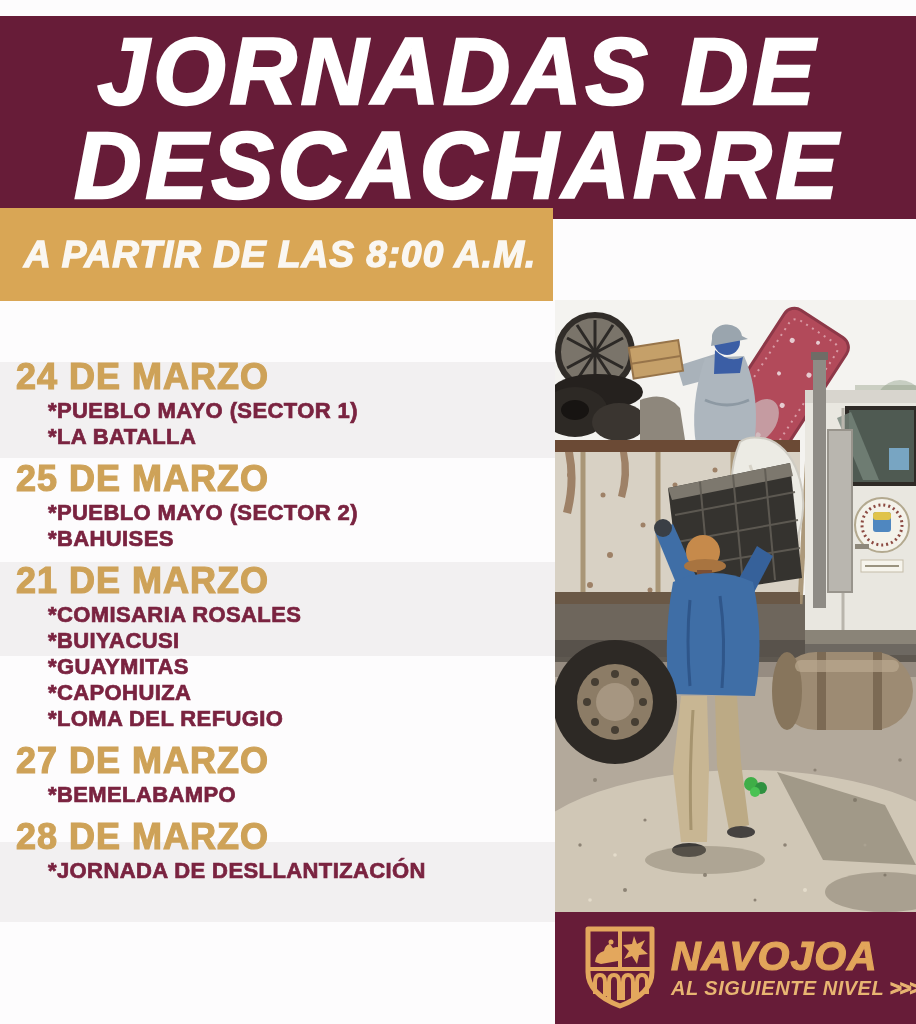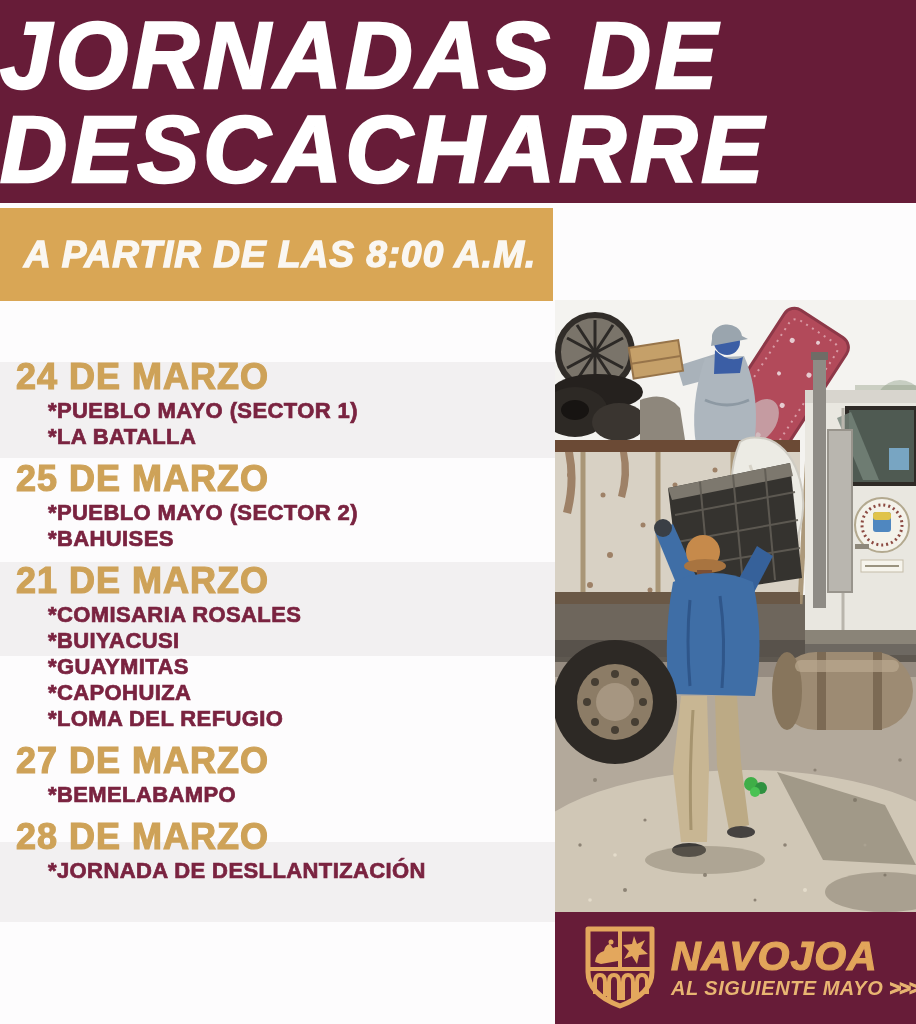--- a/index.html
+++ b/index.html
@@ -2,22 +2,22 @@
 <html><head>
 <meta charset="utf-8">
 <style>
   html,body{margin:0;padding:0;background:#ffffff;}
   .poster{
     position:relative;width:916px;height:1024px;overflow:hidden;background:#fdfcfd;
     font-family:"Liberation Sans",sans-serif;
   }
   
   .header{
-    position:absolute;left:0;top:0;width:916px;height:203px;background:#671c38;
-    display:flex;flex-direction:column;justify-content:center;align-items:flex-start;
+    position:absolute;left:0;top:16px;width:916px;height:203px;background:#671c38;
+    display:flex;flex-direction:column;justify-content:center;align-items:center;
   }
   .title-line{
     color:#ffffff;font-style:italic;font-weight:bold;font-size:93px;line-height:94px;
     letter-spacing:4px;-webkit-text-stroke:2.5px #ffffff;white-space:nowrap;
     transform:scaleY(1.02);
   }
   
   .time-band{
     position:absolute;left:0;top:208px;width:553px;height:93px;background:#d9a655;
     display:flex;align-items:center;
@@ -324,19 +324,19 @@
       <g fill="none" stroke="#e3a75d" stroke-width="4">
         <path d="M14,70 V58 q0,-7 5,-7 q5,0 5,7 V72"></path>
         <path d="M28,75 V58 q0,-7 5,-7 q5,0 5,7 V76"></path>
         <path d="M42,76 V58 q0,-7 5,-7 q5,0 5,7 V75"></path>
         <path d="M56,72 V58 q0,-7 5,-7 q5,0 5,7 V70"></path>
       </g>
     </svg>
     <div class="brand-block">
       <div class="brand">NAVOJOA</div>
       <div class="tagline">
-        <span>AL SIGUIENTE MAYO</span>
+        <span>AL SIGUIENTE NIVEL</span>
         <span class="chev">&gt;&gt;&gt;</span>
       </div>
     </div>
   </footer>
 
 </div>
 
 </body></html>

